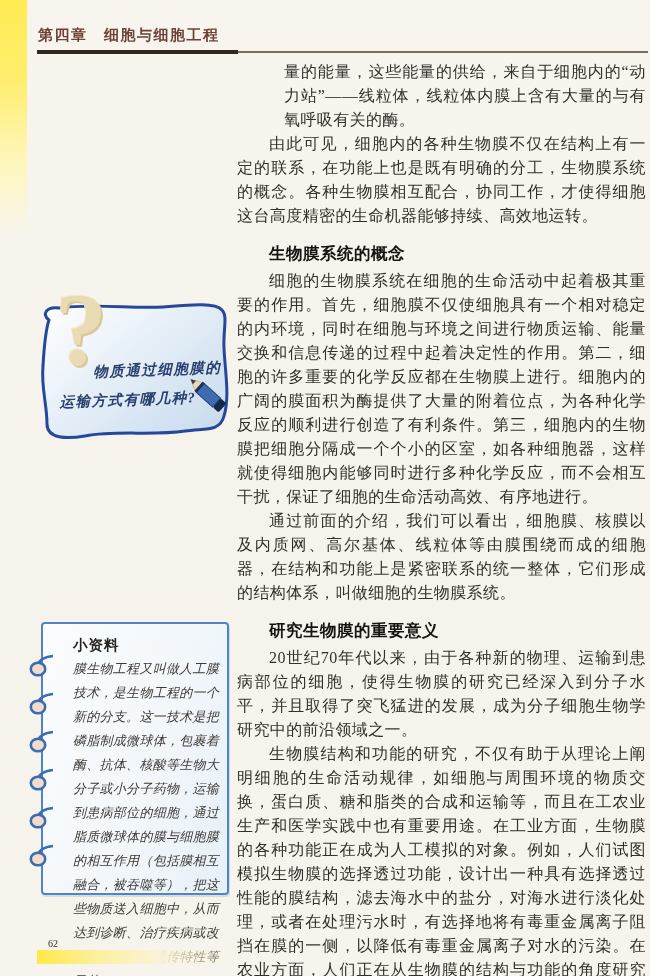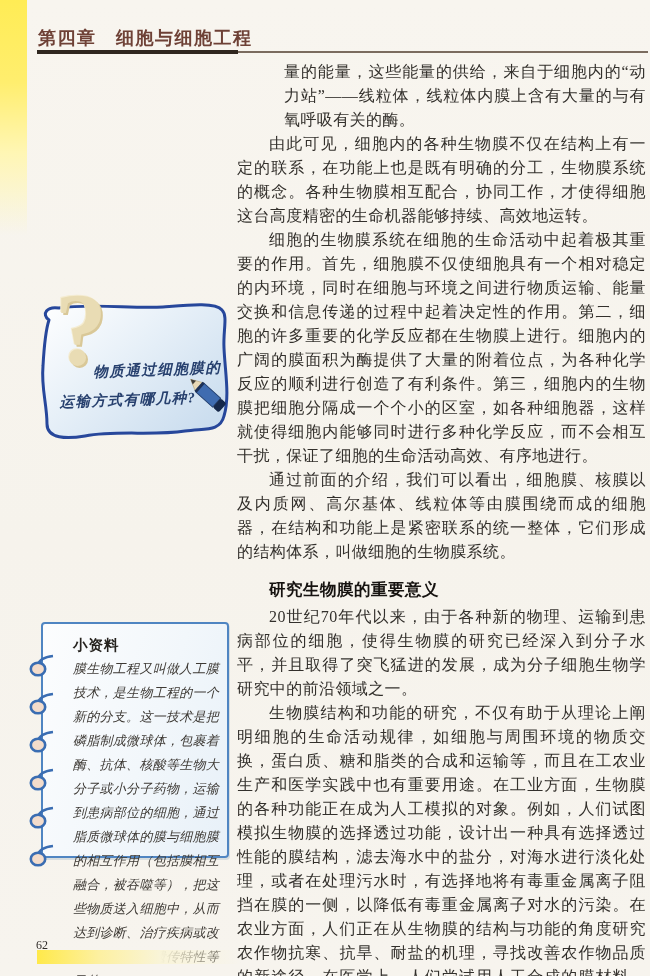--- a/index.html
+++ b/index.html
@@ -15,21 +15,21 @@
   
   .corner-highlight{
     position:absolute;left:0;top:0;width:27px;height:235px;
     background:linear-gradient(180deg,#ffec55 0%,#ffee6e 35%,#fff6b4 65%,rgba(255,248,200,0) 100%);
   }
 
   
   .chapter-title{
     position:absolute;left:38px;top:26px;
     font-family:Liberation Serif, serif;
-    font-weight:bold;font-size:18px;letter-spacing:1.5px;
+    font-weight:bold;font-size:15px;letter-spacing:1.5px;
     color:#6e4136;
   }
   .rule-thick{position:absolute;left:37px;top:50px;width:201px;height:4px;background:#30271f;}
   .rule-thin{position:absolute;left:238px;top:51px;width:410px;height:2px;background:#7b6c5f;}
 
   
   .main-col{
     position:absolute;left:237px;top:60px;width:409px;
     color:#33302c;font-size:16px;line-height:24px;letter-spacing:0.4px;
     text-align:justify;
@@ -58,21 +58,21 @@
     transform:rotate(-2deg);z-index:3;
     text-indent:2.4em;
   }
   .pencil{
     position:absolute;right:2px;top:92px;width:48px;height:16px;
     transform:rotate(42deg);z-index:4;
   }
 
   
   .sidebar{
-    position:absolute;left:41px;top:622px;width:188px;height:236px;
+    position:absolute;left:41px;top:622px;width:188px;height:273px;
     border:2px solid #4f85c2;border-radius:4px;
     background:linear-gradient(110deg,#fcfdfe 0%,#f2f7fb 55%,#e7f0f8 100%);
     box-shadow:1px 2px 0 rgba(120,150,180,0.25);
     box-sizing:border-box;
   }
   .coil{position:absolute;left:-15px;width:27px;height:23px;z-index:5;}
   .sb-title{
     font-family:"Liberation Sans", sans-serif;font-weight:bold;
     font-size:14.5px;color:#26231f;margin:12px 0 2px 30px;letter-spacing:1px;
   }
@@ -81,40 +81,41 @@
     font-size:13px;line-height:24px;letter-spacing:0.2px;
     color:#3d3934;font-style:italic;text-align:justify;
   }
 
   
   .pagenum-band{
     position:absolute;left:37px;top:950px;width:205px;height:14px;
     background:linear-gradient(90deg,#ffe94a 0%,#fdf0a0 30%,#f9f4d8 60%,rgba(250,247,230,0) 100%);
   }
   .pagenum{
-    position:absolute;left:36px;top:938px;
-    font-size:12px;color:#2f2b28;font-family:"Liberation Serif", serif;
+    position:absolute;left:48px;top:938px;
+    font-size:10px;color:#2f2b28;font-family:"Liberation Serif", serif;
     z-index:2;
   }
 </style>
 </head>
 <body>
 
 <div class="page">
 
   <div class="corner-highlight"></div>
 
   <div class="chapter-title">第四章　细胞与细胞工程</div>
   <div class="rule-thick"></div>
   <div class="rule-thin"></div>
 
   <div class="main-col">
     <p class="no-indent">量的能量，这些能量的供给，来自于细胞内的“动力站”——线粒体，线粒体内膜上含有大量的与有氧呼吸有关的酶。</p>
     <p>由此可见，细胞内的各种生物膜不仅在结构上有一定的联系，在功能上也是既有明确的分工，生物膜系统的概念。各种生物膜相互配合，协同工作，才使得细胞这台高度精密的生命机器能够持续、高效地运转。</p>
 
+    <h3>生物膜系统的概念</h3>
     <p>细胞的生物膜系统在细胞的生命活动中起着极其重要的作用。首先，细胞膜不仅使细胞具有一个相对稳定的内环境，同时在细胞与环境之间进行物质运输、能量交换和信息传递的过程中起着决定性的作用。第二，细胞的许多重要的化学反应都在生物膜上进行。细胞内的广阔的膜面积为酶提供了大量的附着位点，为各种化学反应的顺利进行创造了有利条件。第三，细胞内的生物膜把细胞分隔成一个个小的区室，如各种细胞器，这样就使得细胞内能够同时进行多种化学反应，而不会相互干扰，保证了细胞的生命活动高效、有序地进行。</p>
     <p>通过前面的介绍，我们可以看出，细胞膜、核膜以及内质网、高尔基体、线粒体等由膜围绕而成的细胞器，在结构和功能上是紧密联系的统一整体，它们形成的结构体系，叫做细胞的生物膜系统。</p>
 
     <h3>研究生物膜的重要意义</h3>
     <p>20世纪70年代以来，由于各种新的物理、运输到患病部位的细胞，使得生物膜的研究已经深入到分子水平，并且取得了突飞猛进的发展，成为分子细胞生物学研究中的前沿领域之一。</p>
     <p>生物膜结构和功能的研究，不仅有助于从理论上阐明细胞的生命活动规律，如细胞与周围环境的物质交换，蛋白质、糖和脂类的合成和运输等，而且在工农业生产和医学实践中也有重要用途。在工业方面，生物膜的各种功能正在成为人工模拟的对象。例如，人们试图模拟生物膜的选择透过功能，设计出一种具有选择透过性能的膜结构，滤去海水中的盐分，对海水进行淡化处理，或者在处理污水时，有选择地将有毒重金属离子阻挡在膜的一侧，以降低有毒重金属离子对水的污染。在农业方面，人们正在从生物膜的结构与功能的角度研究农作物抗寒、抗旱、耐盐的机理，寻找改善农作物品质的新途径。在医学上，人们尝试用人工合成的膜材料，代替人体的病变器官行使正常的生理功能。例如，肾脏是人体的主要排泄器官，它的主要功能是排出代谢废物。当肾功能发生障碍时，由于代谢废物不能排出，患者会出现尿毒症、水肿等中毒症状。科学家们研制了一种透</p>
   </div>
 
   <div class="qnote">
     <svg class="shape" width="200" height="146" viewBox="0 0 200 146">

